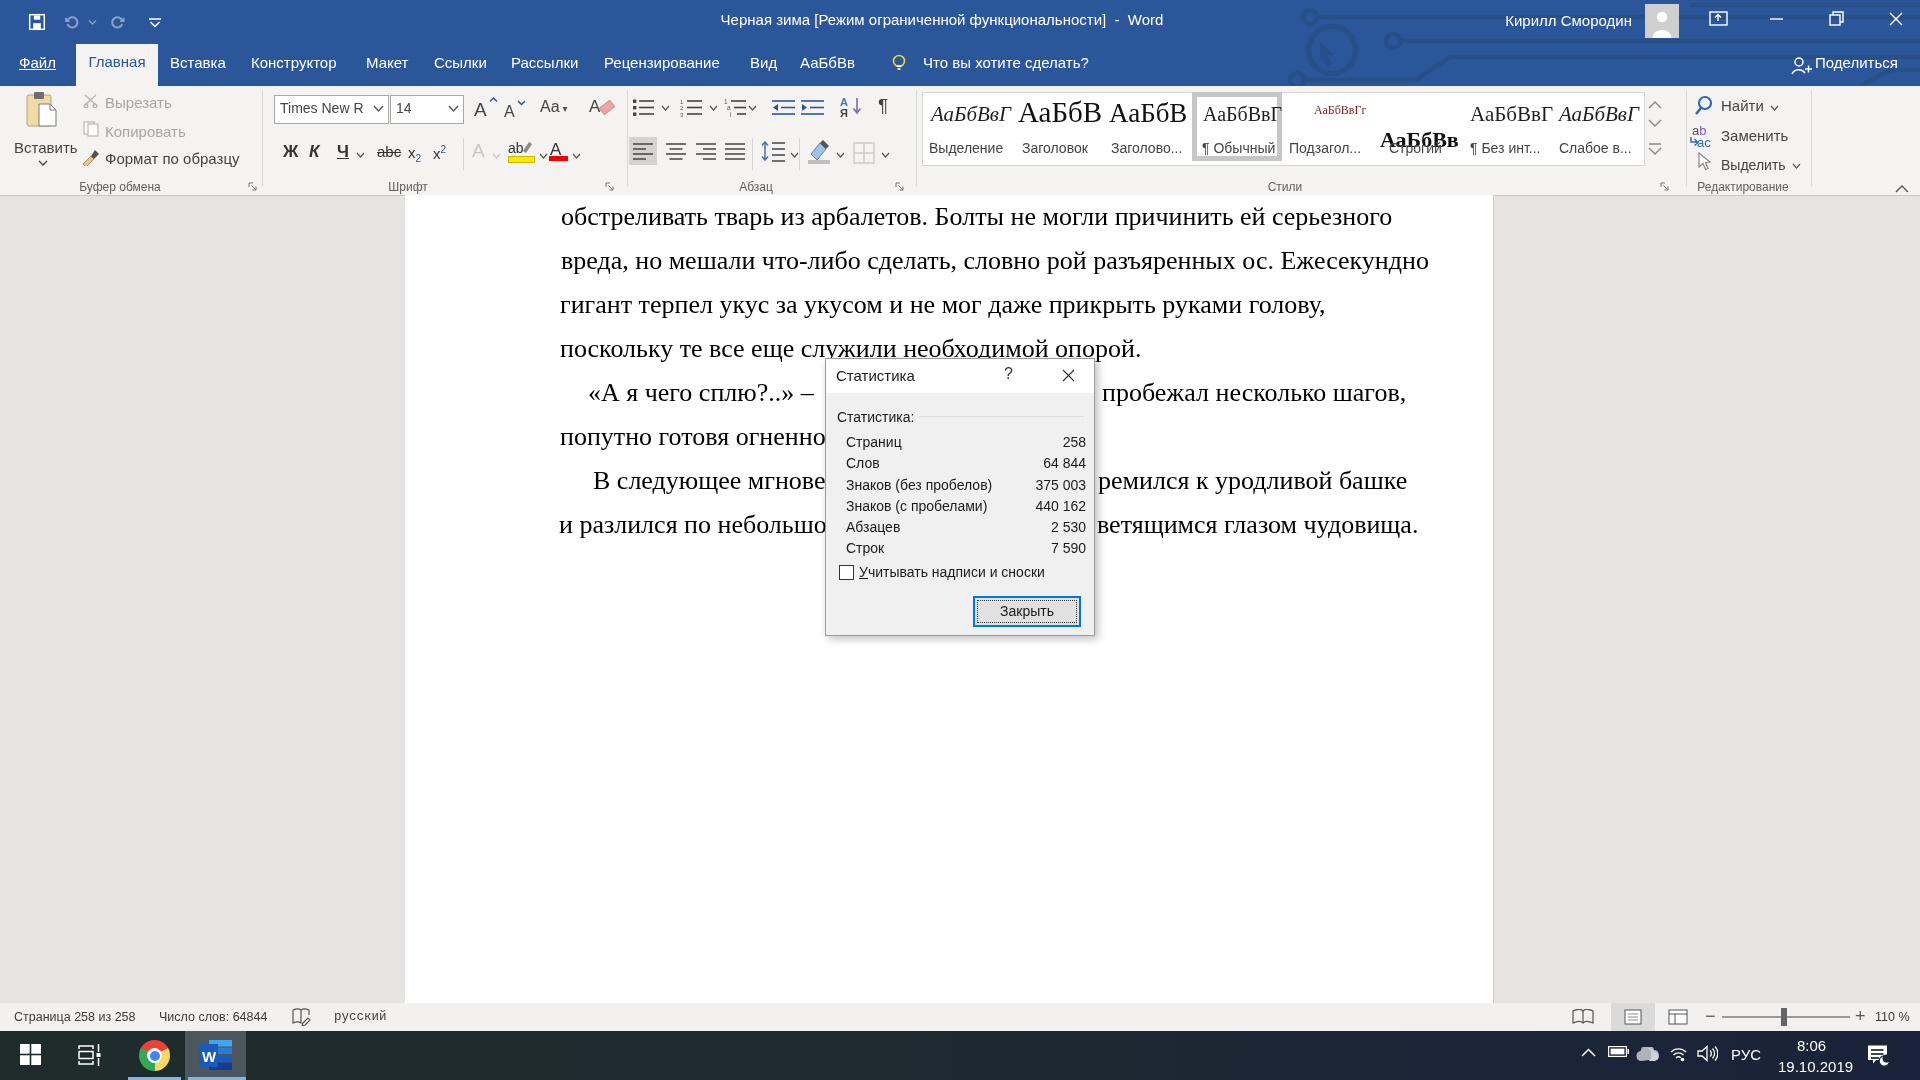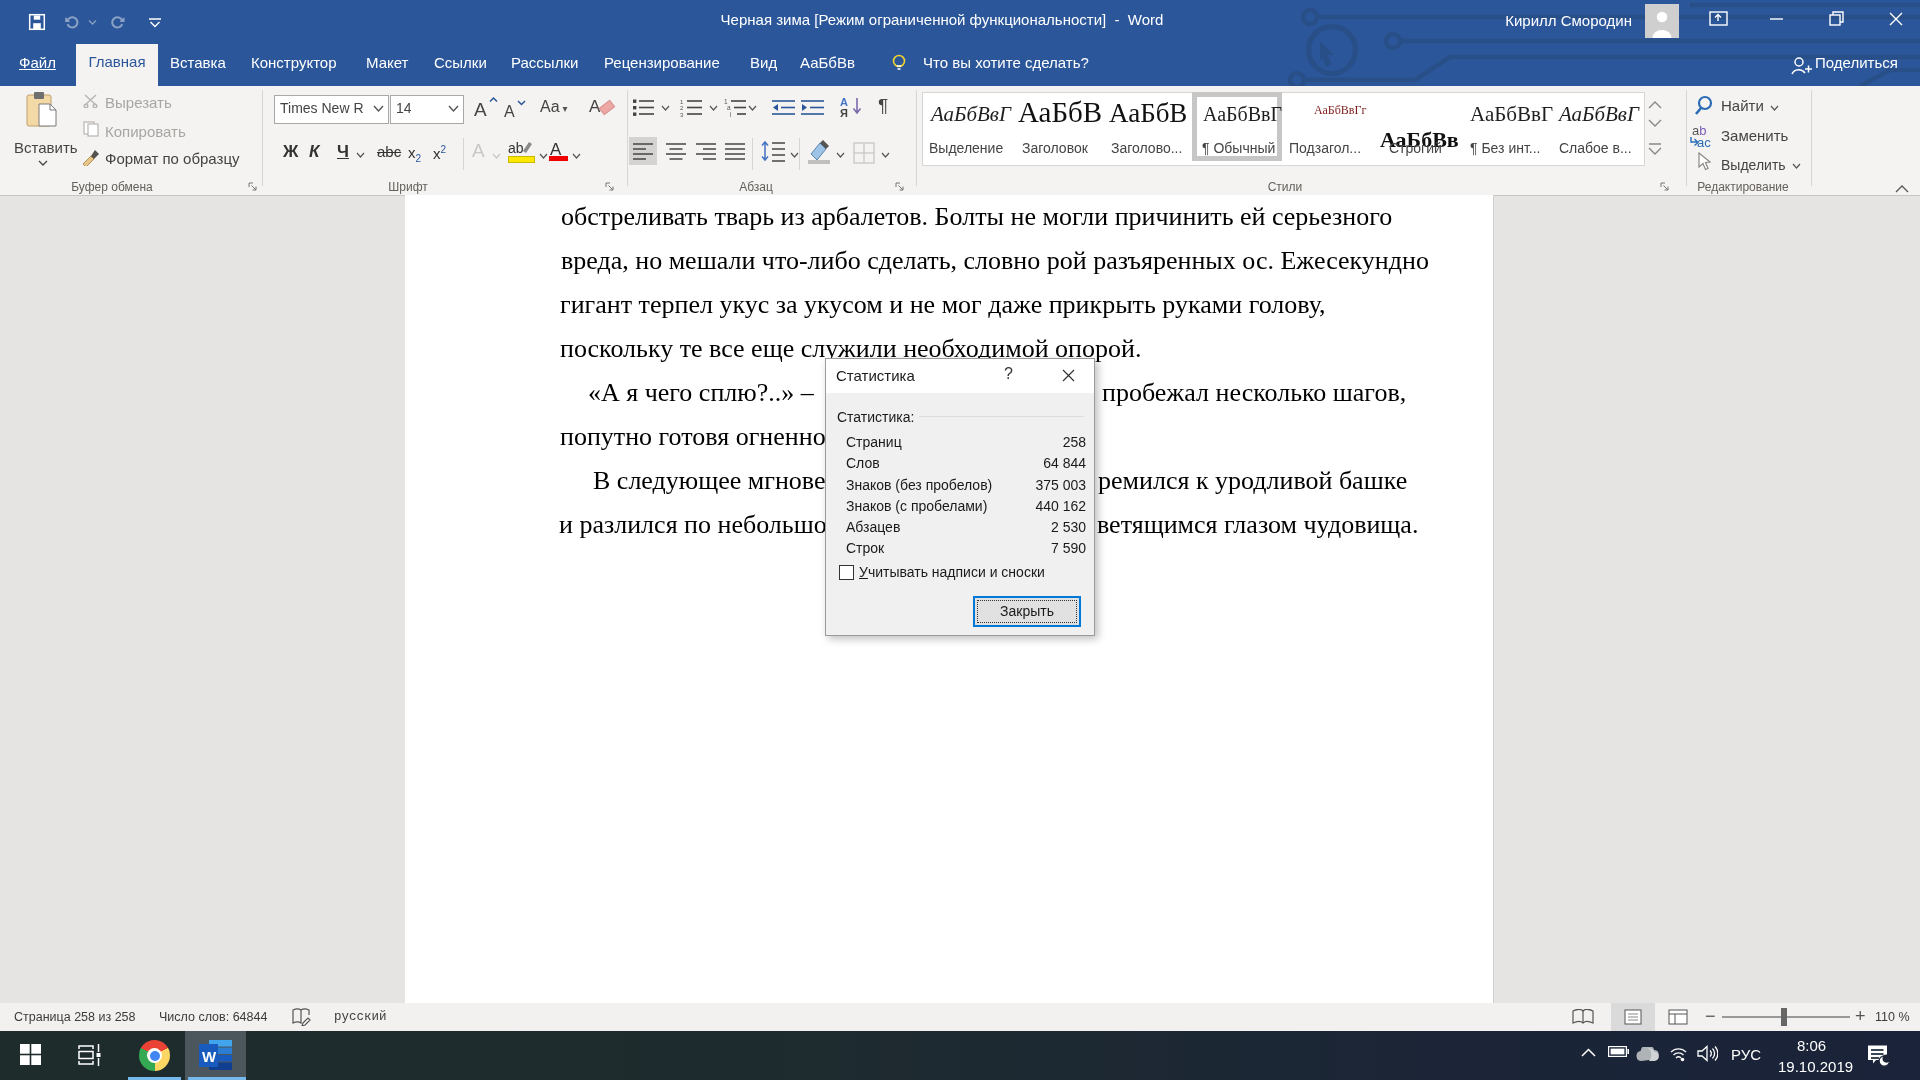--- a/index.html
+++ b/index.html
@@ -107,21 +107,21 @@
       <circle cx="9" cy="7" r="4"></circle>
       <path d="M2 19 a7.5 7.5 0 0 1 13 -1 M15 14 h7 M18.5 10.5 v7"></path>
     </svg>
 
 <div id="ribbon">
   <div class="gsep" style="left:262px"></div>
   <div class="gsep" style="left:627px"></div>
   <div class="gsep" style="left:916px"></div>
   <div class="gsep" style="left:1686px"></div>
   <div class="gsep" style="left:1811px"></div>
-  <div class="glabel" style="left:112px">Буфер обмена</div>
+  <div class="glabel" style="left:120px">Буфер обмена</div>
   <div class="glabel" style="left:408px">Шрифт</div>
   <div class="glabel" style="left:756px">Абзац</div>
   <div class="glabel" style="left:1285px">Стили</div>
   <div class="glabel" style="left:1743px">Редактирование</div>
   <svg class="launch" style="left:248px" viewBox="0 0 10 10">
         <path d="M1 1 H5 M1 1 V5 M3.5 3.5 L8 8 M8 4.5 V8 H4.5" stroke="#767472" fill="none"></path>
       </svg>
   <svg class="launch" style="left:605px" viewBox="0 0 10 10">
         <path d="M1 1 H5 M1 1 V5 M3.5 3.5 L8 8 M8 4.5 V8 H4.5" stroke="#767472" fill="none"></path>
       </svg>

